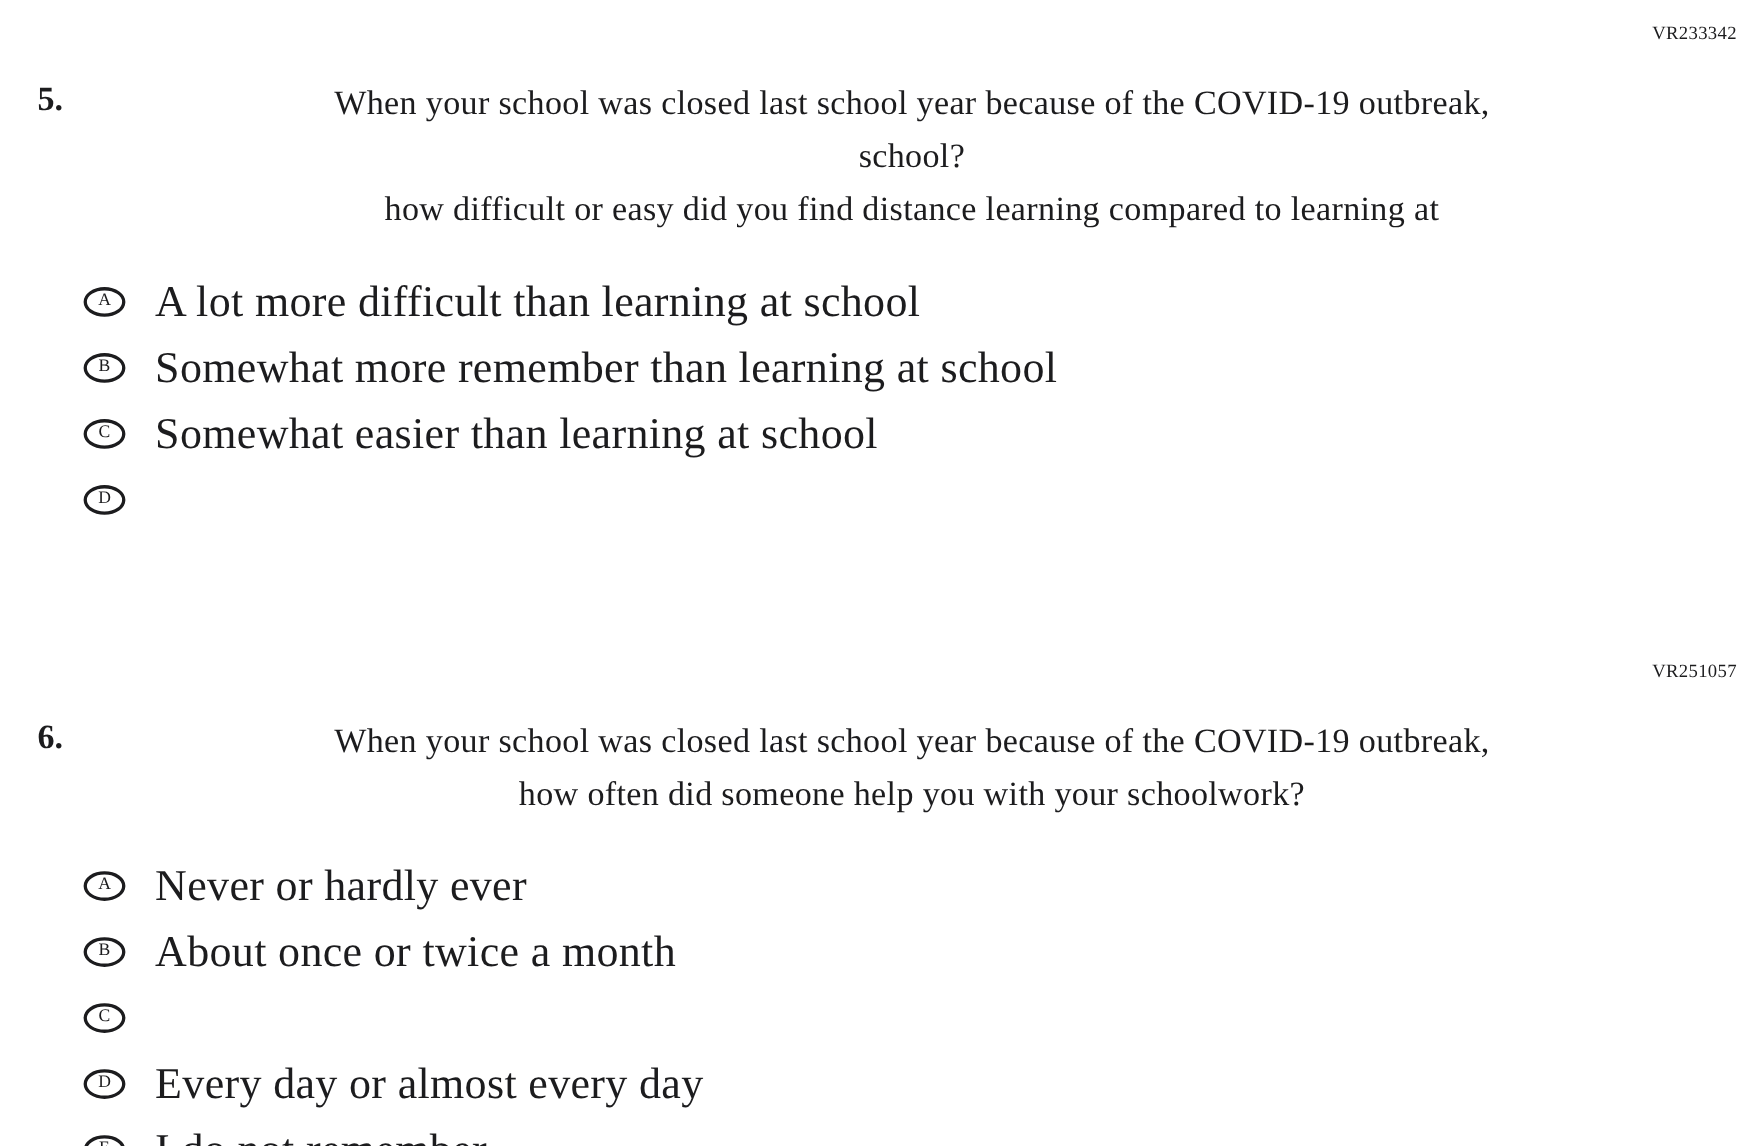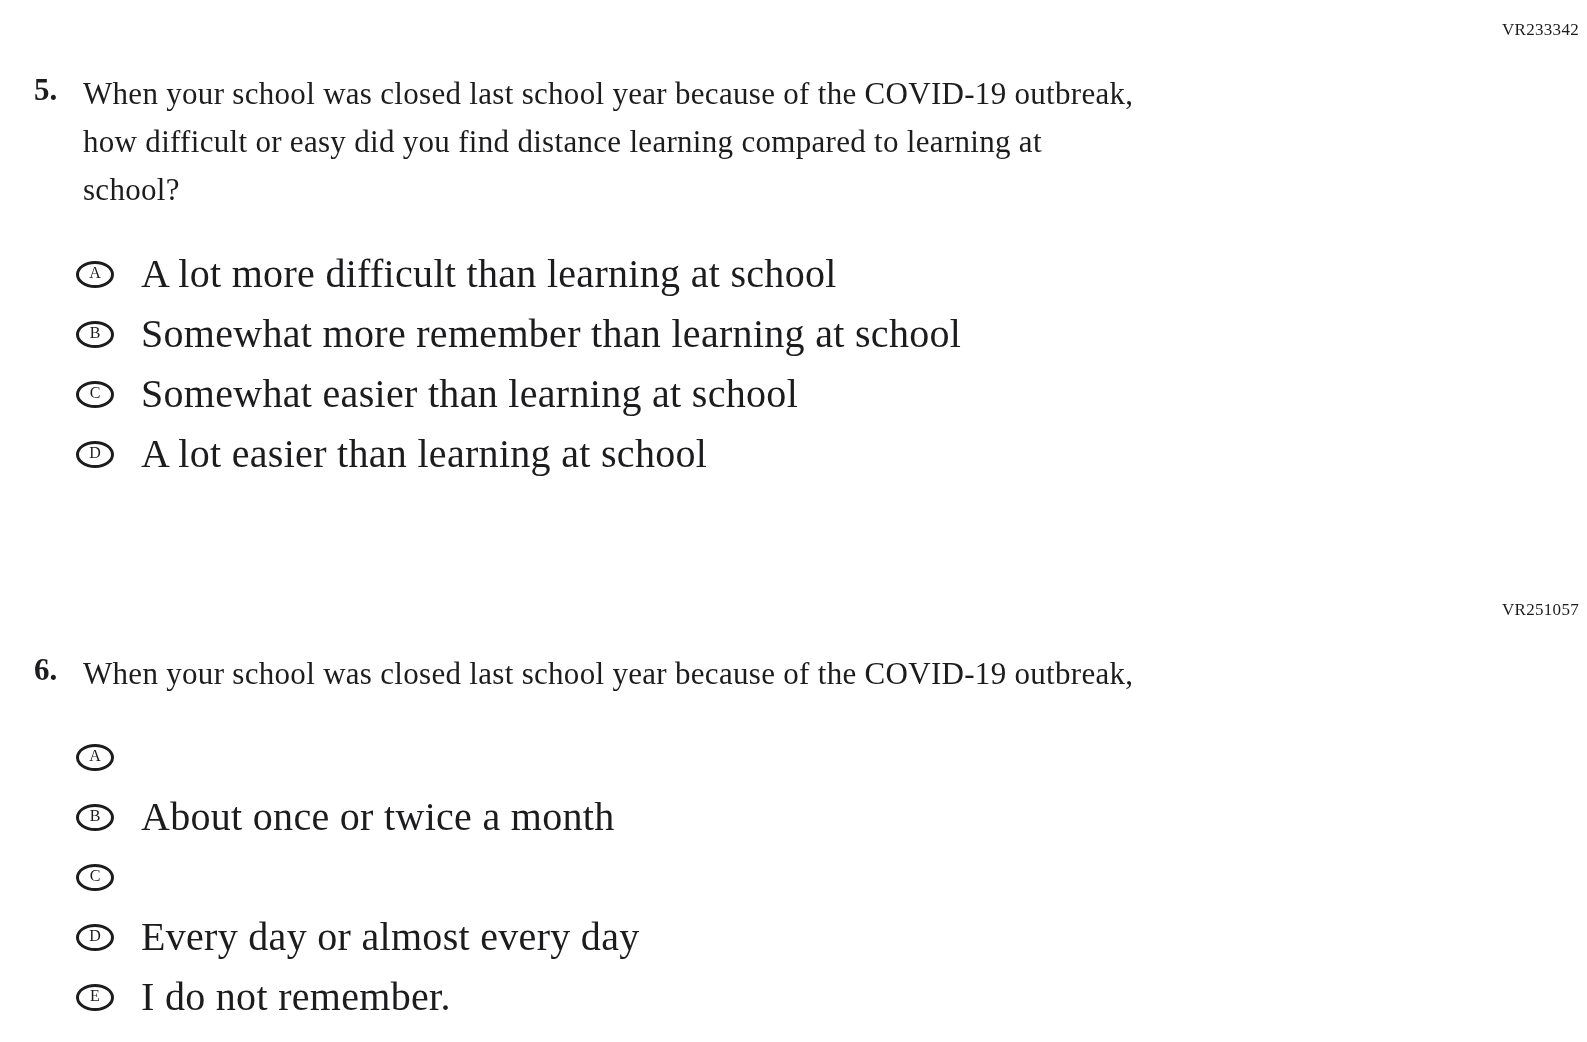--- a/index.html
+++ b/index.html
@@ -24,21 +24,21 @@
     color: #1c1c1e;
   }
   .question-row { display: flex; margin-left: 10px; }
   .q-number {
     width: 45px;
     flex: none;
     font-size: 31px;
     line-height: 40px;
     font-weight: bold;
   }
-  .q-text { flex: 1; }
+  .q-text { flex: 1; text-align: center; }
   .q-line {
     font-size: 31px;
     line-height: 40px;
     letter-spacing: 0.3px;
   }
   .options { margin-top: 28px; }
   .options-q6 { margin-top: 27px; }
   .option {
     display: flex;
     align-items: center;
@@ -74,58 +74,59 @@
 
 <div class="page">
 
   <section class="question-section section-q5">
     <div class="vr-code">VR233342</div>
 
     <div class="question-row">
       <div class="q-number">5.</div>
       <div class="q-text">
         <div class="q-line">When your school was closed last school year because of the COVID-19 outbreak,</div>
+        <div class="q-line">school?</div>
         <div class="q-line">how difficult or easy did you find distance learning compared to learning at</div>
-        <div class="q-line">school?</div>
       </div>
     </div>
 
     <div class="options">
       <div class="option">
         <span class="bubble">A</span>
         <span class="option-label">A lot more difficult than learning at school</span>
       </div>
       <div class="option">
         <span class="bubble">B</span>
         <span class="option-label">Somewhat more remember than learning at school</span>
       </div>
       <div class="option">
         <span class="bubble">C</span>
         <span class="option-label">Somewhat easier than learning at school</span>
       </div>
       <div class="option">
         <span class="bubble">D</span>
-        <span class="option-label">A lot easier than learning at school</span>
       </div>
     </div>
   </section>
 
   <section class="question-section section-q6">
     <div class="vr-code">VR251057</div>
 
     <div class="question-row">
       <div class="q-number">6.</div>
       <div class="q-text">
         <div class="q-line">When your school was closed last school year because of the COVID-19 outbreak,</div>
+        <div class="q-line">how often did someone help you with your schoolwork?</div>
       </div>
     </div>
 
     <div class="options options-q6">
       <div class="option">
         <span class="bubble">A</span>
+        <span class="option-label">Never or hardly ever</span>
       </div>
       <div class="option">
         <span class="bubble">B</span>
         <span class="option-label">About once or twice a month</span>
       </div>
       <div class="option">
         <span class="bubble">C</span>
       </div>
       <div class="option">
         <span class="bubble">D</span>

